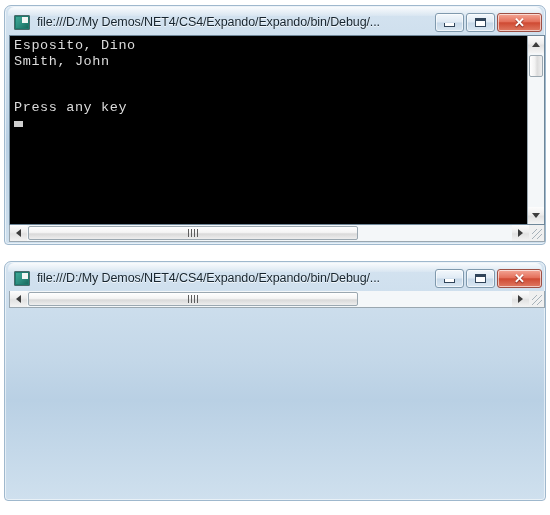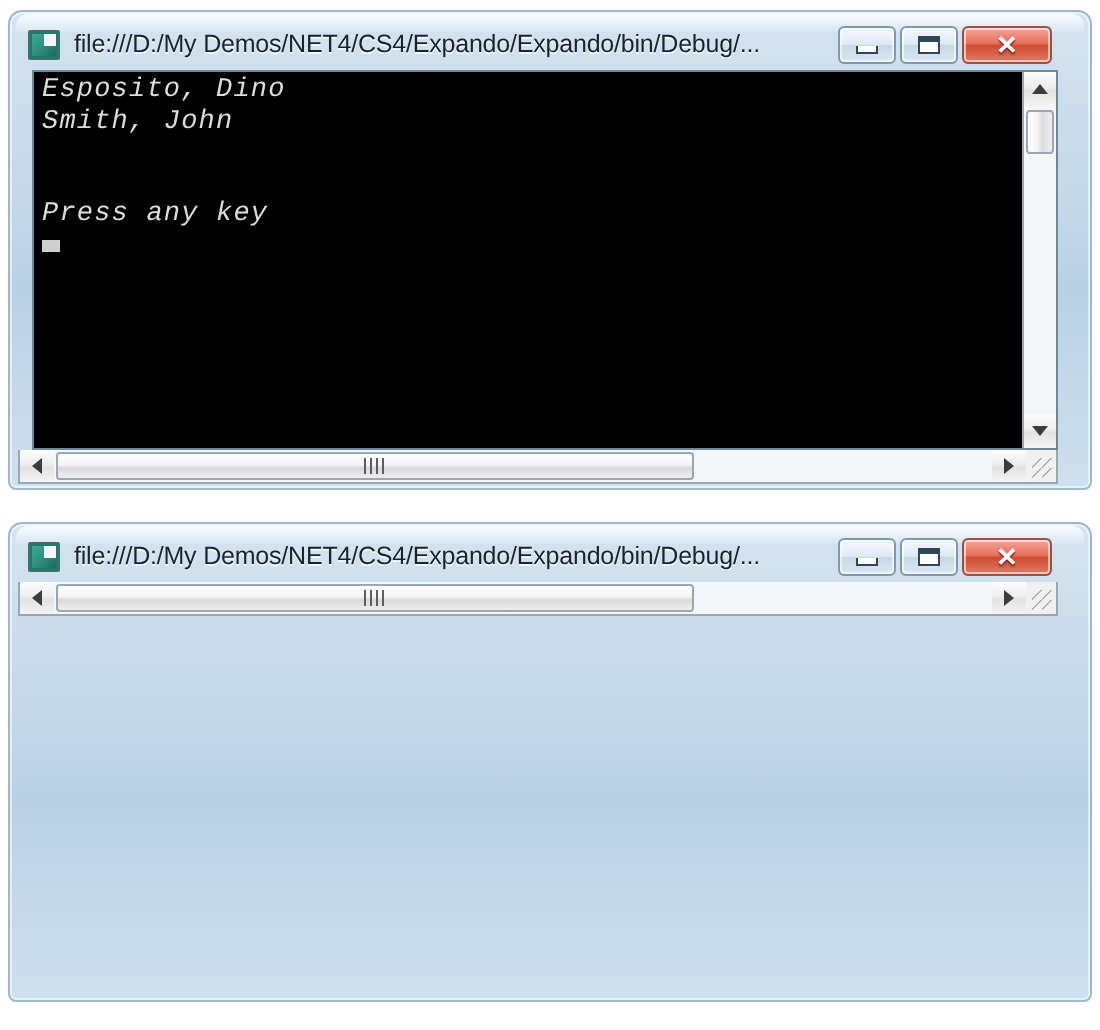--- a/index.html
+++ b/index.html
@@ -31,21 +31,21 @@
     width: 542px;
     margin: 0 auto;
     border-radius: 7px 7px 4px 4px;
     background: linear-gradient(to bottom,
         #d4e3f0 0%,
         #c3d7e8 42%,
         #b9d0e4 58%,
         #cfe0ee 100%);
     border: 1px solid #9fb8cd;
     box-shadow: 0 0 0 1px rgba(255,255,255,0.55) inset;
-    padding: 3px 16px 5px 4px;
+    padding: 3px 0 5px 4px;
     box-sizing: border-box;
   }
   .window.win-one { height: 240px; margin-top: 5px; }
   .window.win-two { height: 240px; margin-top: 16px; }
 
   
   .frame-gloss {
     position: absolute;
     left: 3px; right: 3px; top: 1px;
     height: 9px;
@@ -146,24 +146,23 @@
     text-shadow: 0 1px 1px rgba(80,0,0,0.7);
   }
 
   
   .client {
     position: relative;
     background: #000;
     border: 1px solid #6f8799;
     box-sizing: border-box;
     height: 190px;
-    margin: 0 0 0 7px;
+    margin: 0 0 0 0;
     display: flex;
     overflow: hidden;
-    font-style: italic;
   }
   .console-text {
     flex: 1 1 auto;
     color: #dcdcdc;
     font-family: "Liberation Mono", "DejaVu Sans Mono", monospace;
     font-size: 13.5px;
     line-height: 15.5px;
     letter-spacing: 0.6px;
     padding: 2px 0 0 4px;
     white-space: pre;

